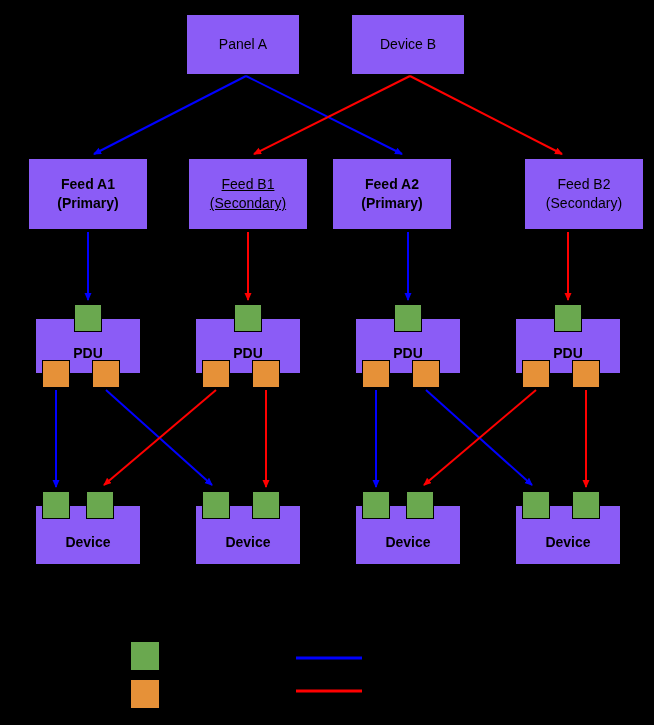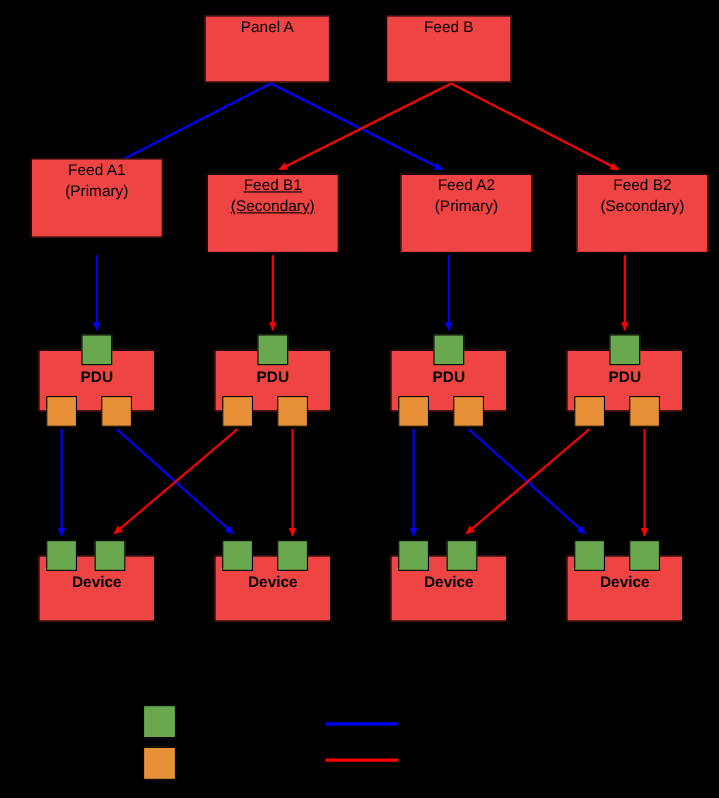--- a/index.html
+++ b/index.html
@@ -17,27 +17,27 @@
     overflow: hidden;
   }
   #edges {
     position: absolute;
     left: 0;
     top: 0;
     z-index: 1;
   }
   .box {
     position: absolute;
-    background: #ef4444;
+    background: #8b5cf6;
     border: 1px solid #000000;
     box-sizing: border-box;
     display: flex;
     flex-direction: column;
     align-items: center;
-    justify-content: flex-start;
+    justify-content: center;
     font-size: 14px;
     text-align: center;
     line-height: 19px;
     z-index: 2;
   }
   .port {
     position: absolute;
     width: 28px;
     height: 28px;
     border: 1px solid #000000;
@@ -95,32 +95,32 @@
     <line x1="586" y1="390" x2="586" y2="487" stroke="#ff0000" stroke-width="2" marker-end="url(#arrow-red)"></line>
 
     <line x1="296" y1="658" x2="362" y2="658" stroke="#0000ff" stroke-width="3"></line>
     <line x1="296" y1="691" x2="362" y2="691" stroke="#ff0000" stroke-width="3"></line>
   </svg>
 
   <div class="box" style="left:186px; top:14px; width:114px; height:61px;">
     <span>Panel A</span>
   </div>
   <div class="box" style="left:351px; top:14px; width:114px; height:61px;">
-    <span>Feed B</span>
+    <span>Device B</span>
   </div>
 
-  <div class="box" style="left:28px; top:144px; width:120px; height:72px;">
+  <div class="box" style="left:28px; top:158px; width:120px; height:72px;font-weight:bold;">
     <span>Feed A1</span>
     <span>(Primary)</span>
   </div>
   <div class="box" style="left:188px; top:158px; width:120px; height:72px;text-decoration:underline;">
     <span>Feed B1</span>
     <span>(Secondary)</span>
   </div>
-  <div class="box" style="left:364px; top:158px; width:120px; height:72px;">
+  <div class="box" style="left:332px; top:158px; width:120px; height:72px;font-weight:bold;">
     <span>Feed A2</span>
     <span>(Primary)</span>
   </div>
   <div class="box" style="left:524px; top:158px; width:120px; height:72px;">
     <span>Feed B2</span>
     <span>(Secondary)</span>
   </div>
 
   <div class="box" style="left:35px; top:318px; width:106px; height:56px;">
     <span class="pdu-label">PDU</span>

